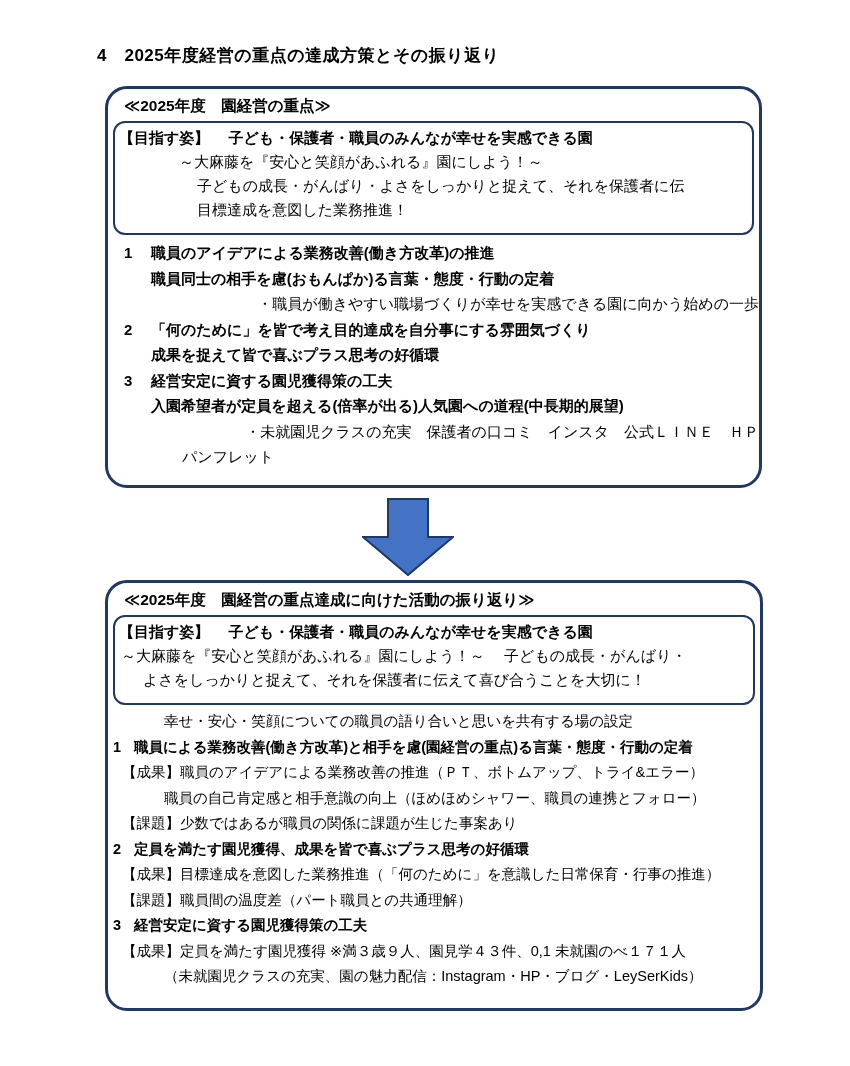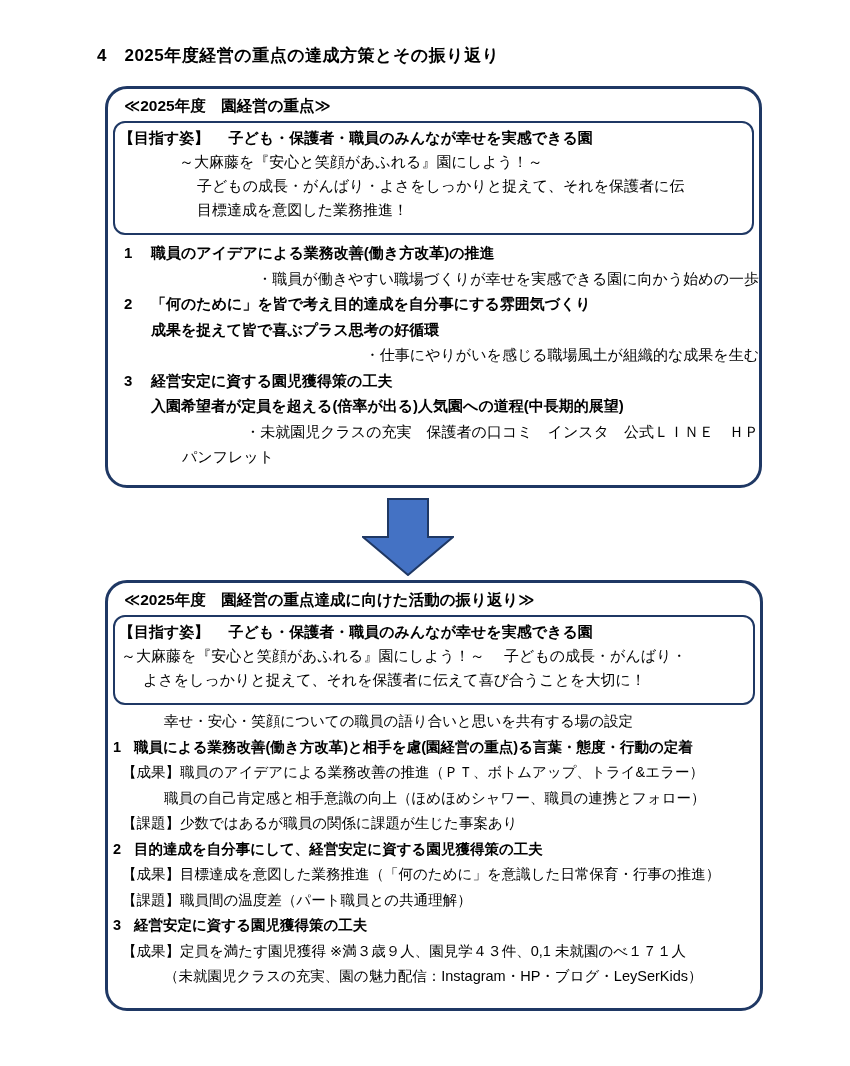--- a/index.html
+++ b/index.html
@@ -59,26 +59,26 @@
   <div class="goal-box">
     <div class="gline bold">【目指す姿】　 子ども・保護者・職員のみんなが幸せを実感できる園</div>
     <div class="gline g2">～大麻藤を『安心と笑顔があふれる』園にしよう！～</div>
     <div class="gline g3">子どもの成長・がんばり・よさをしっかりと捉えて、それを保護者に伝</div>
     <div class="gline g4">目標達成を意図した業務推進！</div>
   </div>
 
   <div class="items">
     <div>
       <div class="iline t"><span class="num">1</span><span>職員のアイデアによる業務改善(働き方改革)の推進</span></div>
+      <div class="iline s">職員同士の相手を慮(おもんぱか)る言葉・態度・行動の定着</div>
       <div class="iline b">・職員が働きやすい職場づくりが幸せを実感できる園に向かう始めの一歩</div>
     </div>
     <div>
       <div class="iline t"><span class="num">2</span><span>「何のために」を皆で考え目的達成を自分事にする雰囲気づくり</span></div>
       <div class="iline s">成果を捉えて皆で喜ぶプラス思考の好循環</div>
-      <div class="iline b">・仕事にやりがいを感じる職場風土が組織的な成果を生む</div>
     </div>
     <div>
       <div class="iline t"><span class="num">3</span><span>経営安定に資する園児獲得策の工夫</span></div>
       <div class="iline s">入園希望者が定員を超える(倍率が出る)人気園への道程(中長期的展望)</div>
       <div class="iline b">・未就園児クラスの充実　保護者の口コミ　インスタ　公式ＬＩＮＥ　ＨＰ</div>
       <div class="iline b2">パンフレット</div>
     </div>
   </div>
 </div>
 
@@ -96,20 +96,20 @@
     <div class="gline g2">～大麻藤を『安心と笑顔があふれる』園にしよう！～　 子どもの成長・がんばり・</div>
     <div class="gline g3">よさをしっかりと捉えて、それを保護者に伝えて喜び合うことを大切に！</div>
   </div>
 
   <div class="b2lines">
     <div class="rline cont">幸せ・安心・笑顔についての職員の語り合いと思いを共有する場の設定</div>
     <div class="rline numline"><span class="num">1</span><span>職員による業務改善(働き方改革)と相手を慮(園経営の重点)る言葉・態度・行動の定着</span></div>
     <div class="rline res">【成果】職員のアイデアによる業務改善の推進（ＰＴ、ボトムアップ、トライ&amp;エラー）</div>
     <div class="rline cont">職員の自己肯定感と相手意識の向上（ほめほめシャワー、職員の連携とフォロー）</div>
     <div class="rline res">【課題】少数ではあるが職員の関係に課題が生じた事案あり</div>
-    <div class="rline numline"><span class="num">2</span><span>目的達成を自分事にして、経営安定に資する園児獲得策の工夫</span></div>
+    <div class="rline numline"><span class="num">2</span><span>定員を満たす園児獲得、成果を皆で喜ぶプラス思考の好循環</span></div>
     <div class="rline res">【成果】目標達成を意図した業務推進（「何のために」を意識した日常保育・行事の推進）</div>
     <div class="rline res">【課題】職員間の温度差（パート職員との共通理解）</div>
     <div class="rline numline"><span class="num">3</span><span>経営安定に資する園児獲得策の工夫</span></div>
     <div class="rline res">【成果】定員を満たす園児獲得 ※満３歳９人、園見学４３件、0,1 未就園のべ１７１人</div>
     <div class="rline cont">（未就園児クラスの充実、園の魅力配信：Instagram・HP・ブログ・LeySerKids）</div>
   </div>
 </div>
 
 </body></html>

